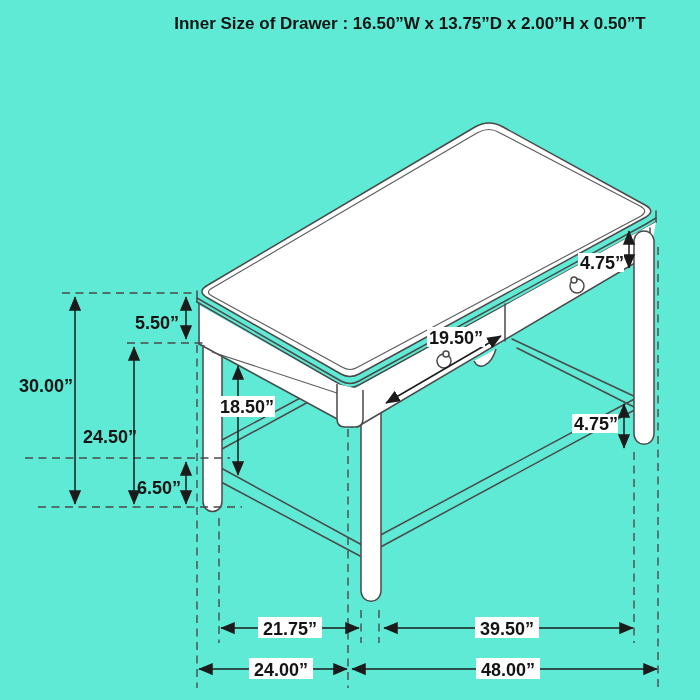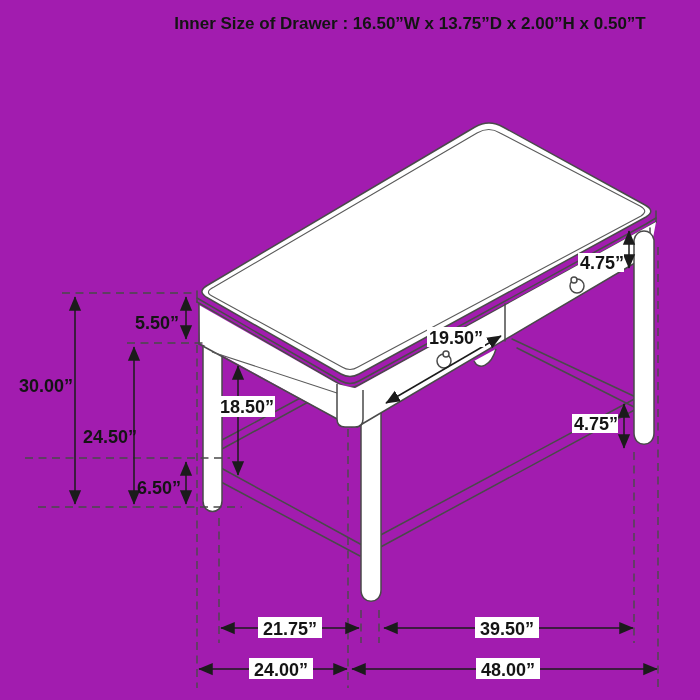--- a/index.html
+++ b/index.html
@@ -1,16 +1,16 @@
 <!DOCTYPE html>
 <html><head>
 <meta charset="utf-8">
 <style>
   html,body{margin:0;padding:0;background:#fff;}
-  #stage{position:relative;width:700px;height:700px;background:#a21caf;overflow:hidden;
+  #stage{position:relative;width:700px;height:700px;background:#5eead4;overflow:hidden;
          font-family:"Liberation Sans",sans-serif;}
   svg{display:block;}
   .struct{stroke:#4a4a4a;stroke-width:1.5;fill:none;stroke-linecap:round;stroke-linejoin:round;}
   .thin{stroke:#5a5a5a;stroke-width:1.1;fill:none;}
   .wfill{fill:#ffffff;stroke:none;}
   .wsfill{fill:#ffffff;stroke:#4a4a4a;stroke-width:1.5;stroke-linejoin:round;}
   .dash{stroke:#4a4a4a;stroke-width:1.4;fill:none;stroke-dasharray:8 5.5;}
   .dim{stroke:#1b1b1b;stroke-width:1.5;fill:none;}
   .lblbg{fill:#ffffff;}
   .lbl{font:700 18px "Liberation Sans",sans-serif;fill:#141414;text-anchor:middle;}

